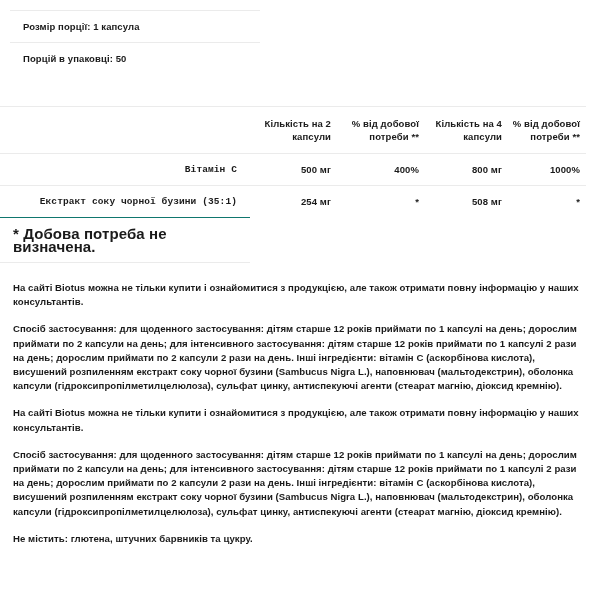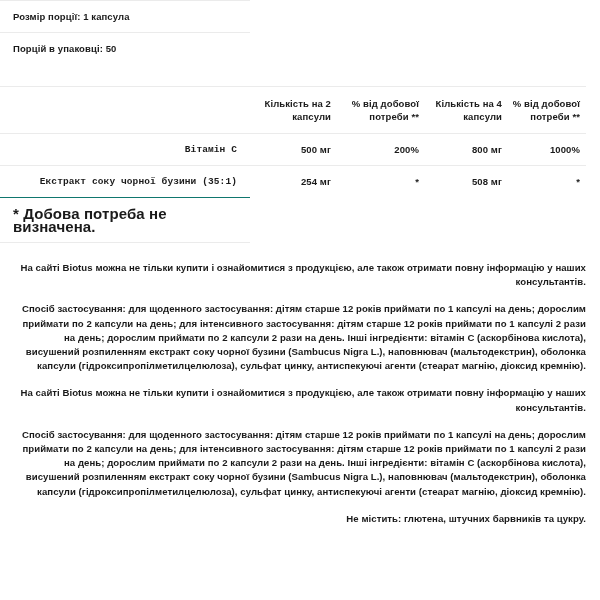--- a/index.html
+++ b/index.html
@@ -20,21 +20,21 @@
     width: 600px;
     height: 600px;
     padding: 0;
     box-sizing: border-box;
   }
 
   
   .facts-top {
     width: 250px;
     border-collapse: collapse;
-    margin: 0;
+    margin: 10px;
     table-layout: fixed;
   }
   .facts-top tr td {
     border-top: 1px solid #ebebeb;
     padding: 9px 0 9px 13px;
     font-size: 9.5px;
     font-weight: 700;
     line-height: 13px;
     color: #1a1a1a;
     letter-spacing: 0.1px;
@@ -101,21 +101,20 @@
   .prose {
     padding: 0 14px 0 13px;
   }
   .prose p {
     margin: 0 0 13px 0;
     font-size: 9.6px;
     font-weight: 700;
     line-height: 14.2px;
     color: #1a1a1a;
     letter-spacing: 0.05px;
-    text-align: right;
   }
   .prose p.first-block { margin-top: 18px; }
 </style>
 </head>
 <body>
 
 <div class="page">
 
   <table class="facts-top">
     <tbody>
@@ -144,21 +143,21 @@
         <th>Кількість на 2 капсули</th>
         <th>% від добової потреби **</th>
         <th>Кількість на 4 капсули</th>
         <th>% від добової потреби **</th>
       </tr>
     </thead>
     <tbody>
       <tr>
         <td>Вітамін C</td>
         <td>500 мг</td>
-        <td>200%</td>
+        <td>400%</td>
         <td>800 мг</td>
         <td>1000%</td>
       </tr>
       <tr>
         <td>Екстракт соку чорної бузини (35:1)</td>
         <td>254 мг</td>
         <td>*</td>
         <td>508 мг</td>
         <td>*</td>
       </tr>

